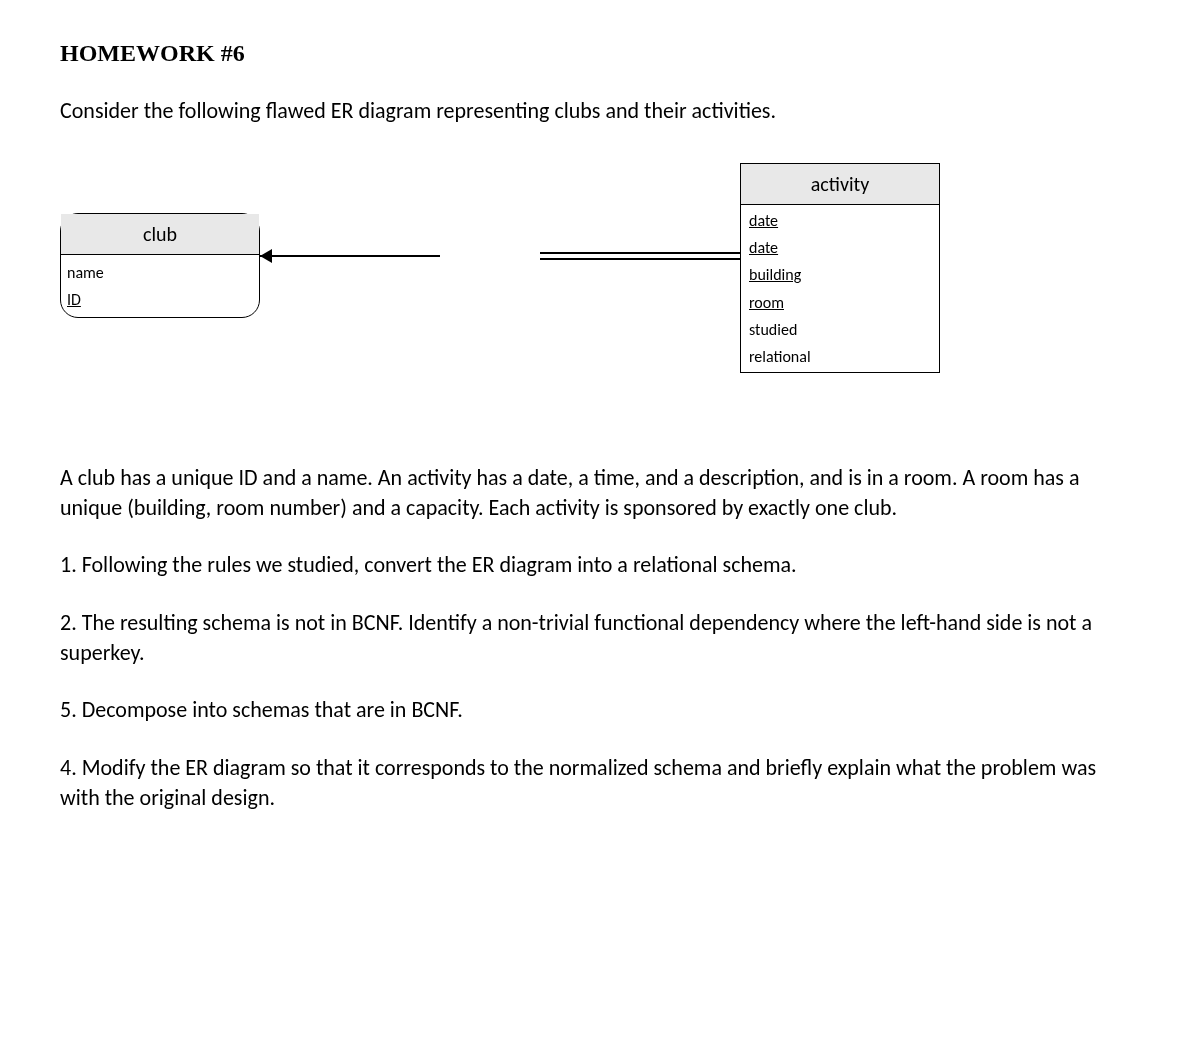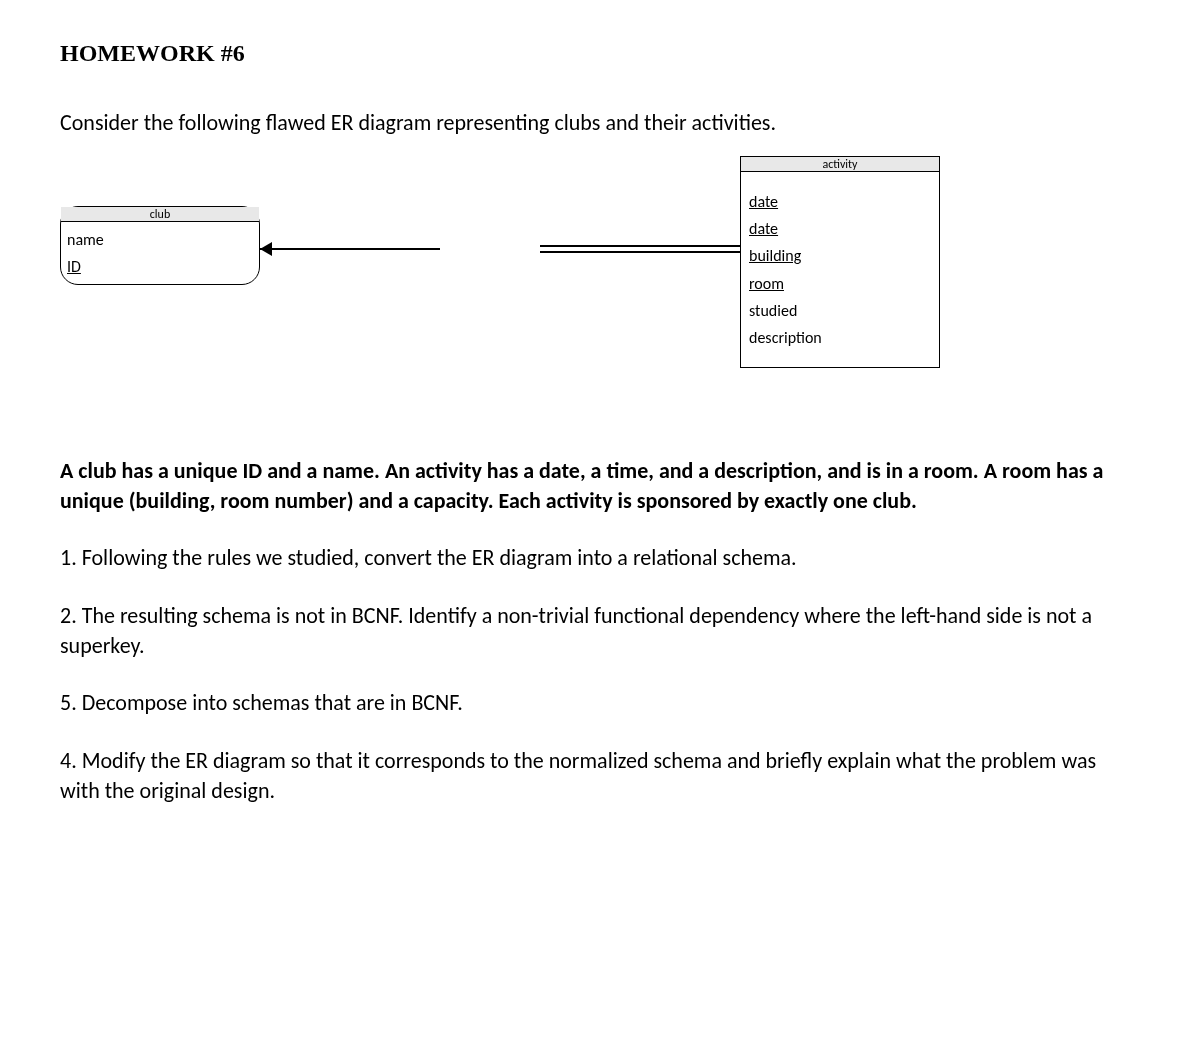--- a/index.html
+++ b/index.html
@@ -11,45 +11,45 @@
       font-family: Calibri, 'Segoe UI', Arial, sans-serif;
       background: #fff;
       width: 1200px;
       padding: 40px 60px;
       color: #000;
     }
     .title {
       font-family: 'Times New Roman', Times, serif;
       font-weight: bold;
       font-size: 24px;
-      margin-bottom: 42px;
+      margin-bottom: 30px;
     }
     .intro {
       font-size: 22px;
-      margin-bottom: 20px;
+      margin-bottom: 39px;
     }
     .diagram {
       position: relative;
       height: 260px;
       margin-bottom: 40px;
     }
     .entity-box {
       position: absolute;
       border: 1px solid #000;
       background: #fff;
     }
     .entity-header {
       background: #e8e8e8;
       text-align: center;
-      padding: 0 0;
-      font-size: 12px;
+      padding: 8px 0;
+      font-size: 20px;
       border-bottom: 1px solid #000;
     }
     .entity-body {
-      padding: 16px 8px;
+      padding: 2px 8px;
     }
     .attr {
       font-size: 16px;
       line-height: 1.7;
     }
     .attr.key {
       text-decoration: underline;
     }
     .club-box {
       left: 0;
@@ -109,21 +109,20 @@
       top: 89px;
       width: 200px;
       height: 8px;
       border-top: 2px solid #000;
       border-bottom: 2px solid #000;
     }
     .para {
       font-size: 22px;
       line-height: 1.35;
       margin-bottom: 28px;
-      font-weight: bold;
     }
     .question {
       font-size: 22px;
       line-height: 1.35;
       margin-bottom: 28px;
     }
   </style>
 </head>
 <body>
 
@@ -148,21 +147,21 @@
   <div class="line-right-outer"></div>
 
   <div class="entity-box activity-box">
     <div class="entity-header">activity</div>
     <div class="entity-body">
       <div class="attr key">date</div>
       <div class="attr key">date</div>
       <div class="attr key">building</div>
       <div class="attr key">room</div>
       <div class="attr">studied</div>
-      <div class="attr">description</div>
+      <div class="attr">relational</div>
     </div>
   </div>
 
 </div>
 
 <p class="para">A club has a unique ID and a name. An activity has a date, a time, and a description, and is in a room. A room has a unique (building, room number) and a capacity. Each activity is sponsored by exactly one club.</p>
 
 <p class="question">1. Following the rules we studied, convert the ER diagram into a relational schema.</p>
 <p class="question">2. The resulting schema is not in BCNF. Identify a non-trivial functional dependency where the left-hand side is not a superkey.</p>
 <p class="question">5. Decompose into schemas that are in BCNF.</p>

